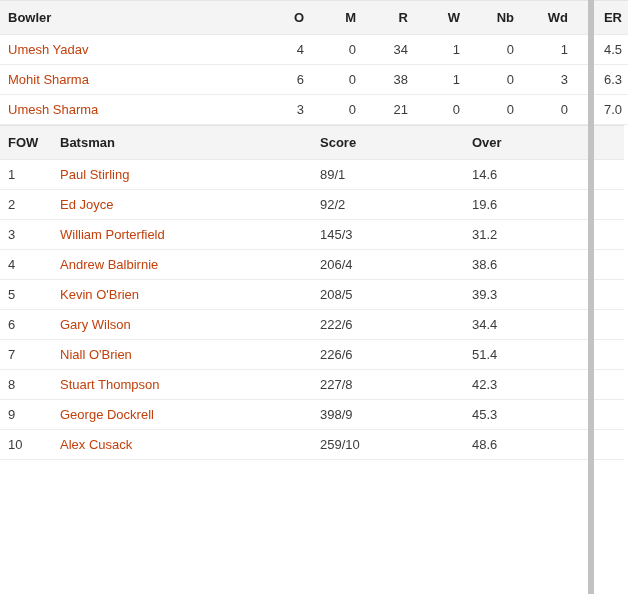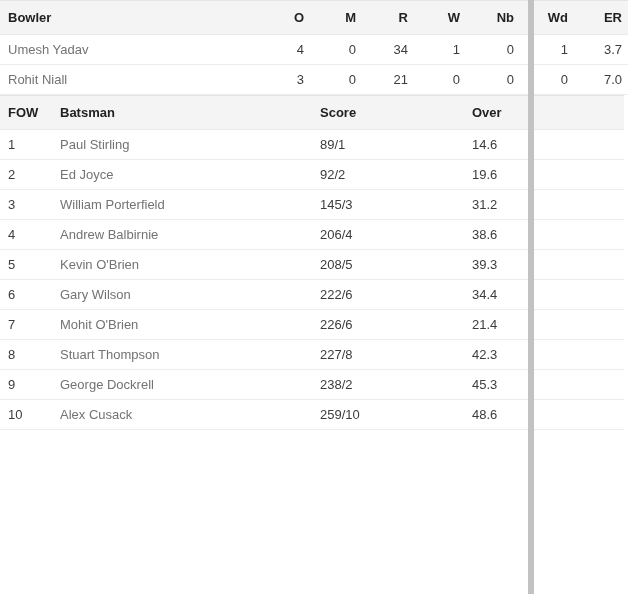--- a/index.html
+++ b/index.html
@@ -15,21 +15,21 @@
     font-size: 13px;
     color: #333333;
     overflow: hidden;
     position: relative;
   }
 
   .page {
     position: absolute;
     left: 0;
     top: 0;
-    width: 534px;
+    width: 594px;
     height: 594px;
     background: #ffffff;
     box-sizing: border-box;
   }
 
   
   .scrollbar-track {
     position: absolute;
     right: 0;
     top: 0;
@@ -73,21 +73,21 @@
     white-space: nowrap;
     overflow: hidden;
     text-overflow: ellipsis;
   }
 
   table.scorecard tbody tr:last-child td {
     border-bottom: 1px solid #ececec;
   }
 
   .player-link {
-    color: #737373;
+    color: #c2410c;
     text-decoration: none;
     cursor: pointer;
   }
 
   
   .bowling col.c-name { width: 258px; }
   .bowling col.c-num  { width: 52px;  }
   .bowling col.c-num-wide { width: 54px; }
 
   .bowling th.name, .bowling td.name { padding-left: 8px; }
@@ -140,24 +140,34 @@
     </thead>
     <tbody id="bowling-body">
         <tr>
           <td class="name"><span class="player-link">Umesh Yadav</span></td>
           <td class="num">4</td>
           <td class="num">0</td>
           <td class="num">34</td>
           <td class="num">1</td>
           <td class="num">0</td>
           <td class="num">1</td>
-          <td class="num">3.7</td>
-        </tr>
-        <tr>
-          <td class="name"><span class="player-link">Rohit Niall</span></td>
+          <td class="num">4.5</td>
+        </tr>
+        <tr>
+          <td class="name"><span class="player-link">Mohit Sharma</span></td>
+          <td class="num">6</td>
+          <td class="num">0</td>
+          <td class="num">38</td>
+          <td class="num">1</td>
+          <td class="num">0</td>
+          <td class="num">3</td>
+          <td class="num">6.3</td>
+        </tr>
+        <tr>
+          <td class="name"><span class="player-link">Umesh Sharma</span></td>
           <td class="num">3</td>
           <td class="num">0</td>
           <td class="num">21</td>
           <td class="num">0</td>
           <td class="num">0</td>
           <td class="num">0</td>
           <td class="num">7.0</td>
         </tr>
       </tbody>
   </table>
@@ -209,34 +219,34 @@
           <td class="over plain">39.3</td>
         </tr>
         <tr>
           <td class="fow fow-index">6</td>
           <td class="batsman"><span class="player-link">Gary Wilson</span></td>
           <td class="score plain">222/6</td>
           <td class="over plain">34.4</td>
         </tr>
         <tr>
           <td class="fow fow-index">7</td>
-          <td class="batsman"><span class="player-link">Mohit O'Brien</span></td>
+          <td class="batsman"><span class="player-link">Niall O'Brien</span></td>
           <td class="score plain">226/6</td>
-          <td class="over plain">21.4</td>
+          <td class="over plain">51.4</td>
         </tr>
         <tr>
           <td class="fow fow-index">8</td>
           <td class="batsman"><span class="player-link">Stuart Thompson</span></td>
           <td class="score plain">227/8</td>
           <td class="over plain">42.3</td>
         </tr>
         <tr>
           <td class="fow fow-index">9</td>
           <td class="batsman"><span class="player-link">George Dockrell</span></td>
-          <td class="score plain">238/2</td>
+          <td class="score plain">398/9</td>
           <td class="over plain">45.3</td>
         </tr>
         <tr>
           <td class="fow fow-index">10</td>
           <td class="batsman"><span class="player-link">Alex Cusack</span></td>
           <td class="score plain">259/10</td>
           <td class="over plain">48.6</td>
         </tr>
       </tbody>
   </table>

